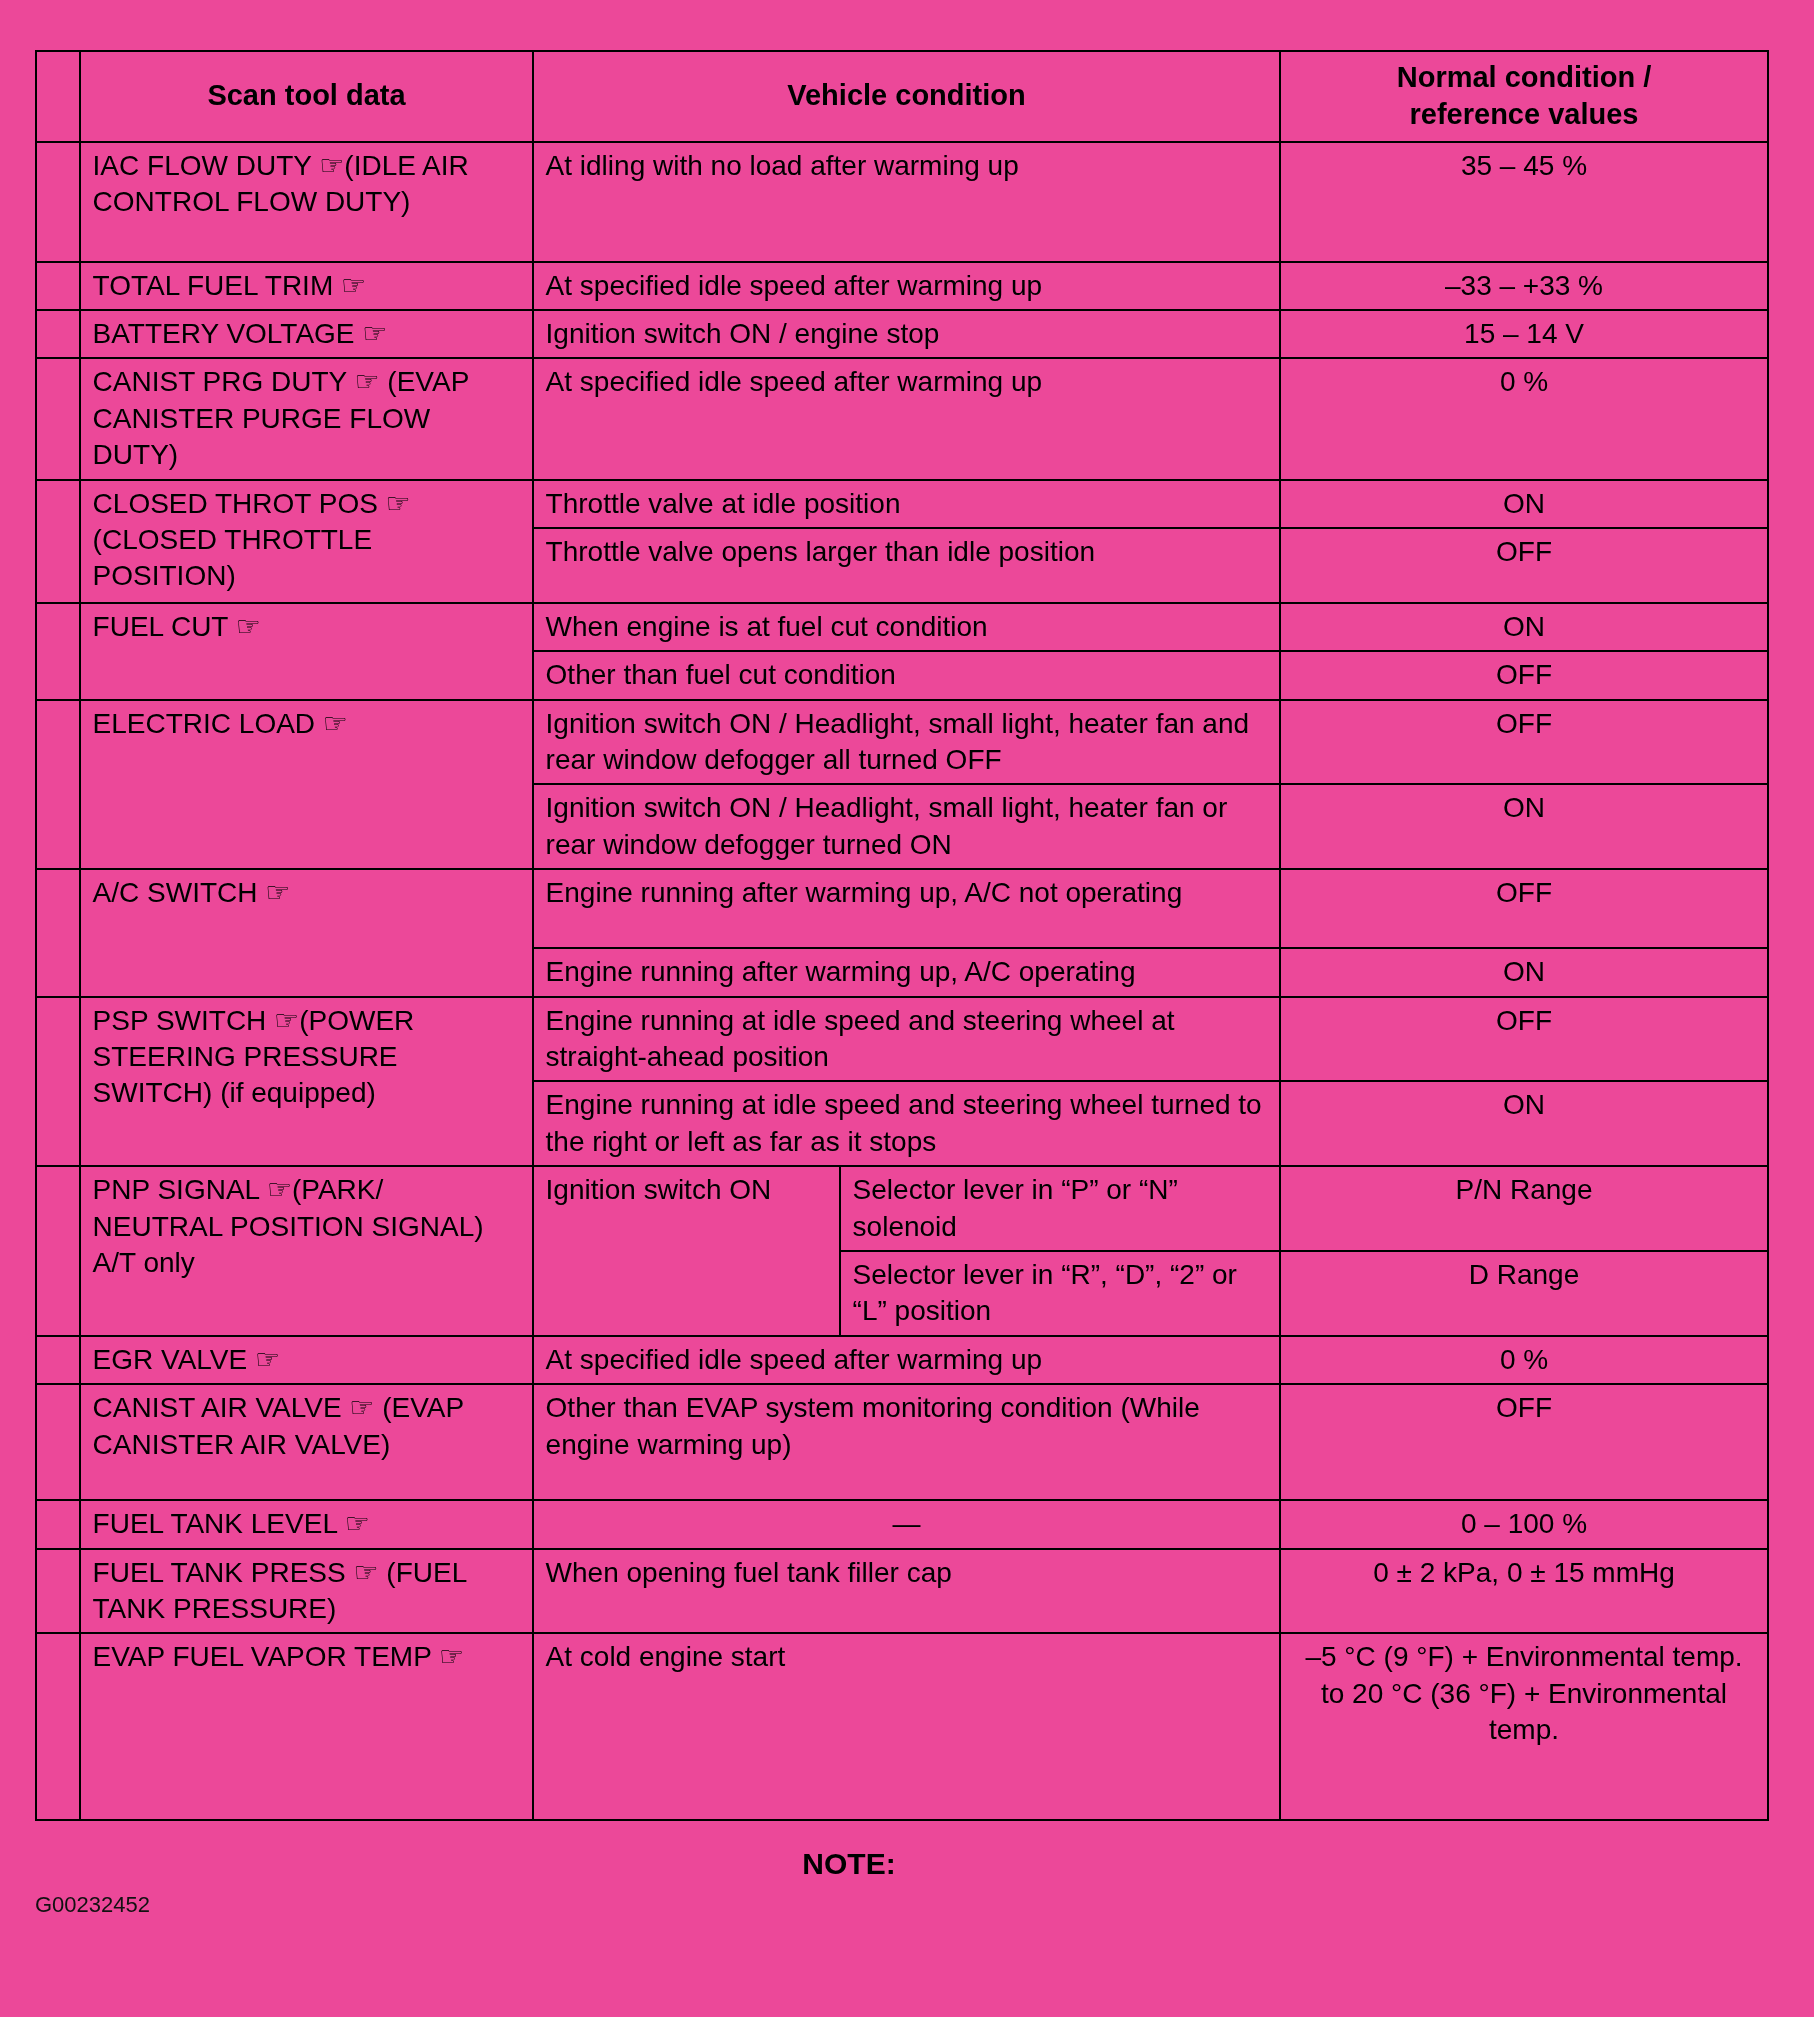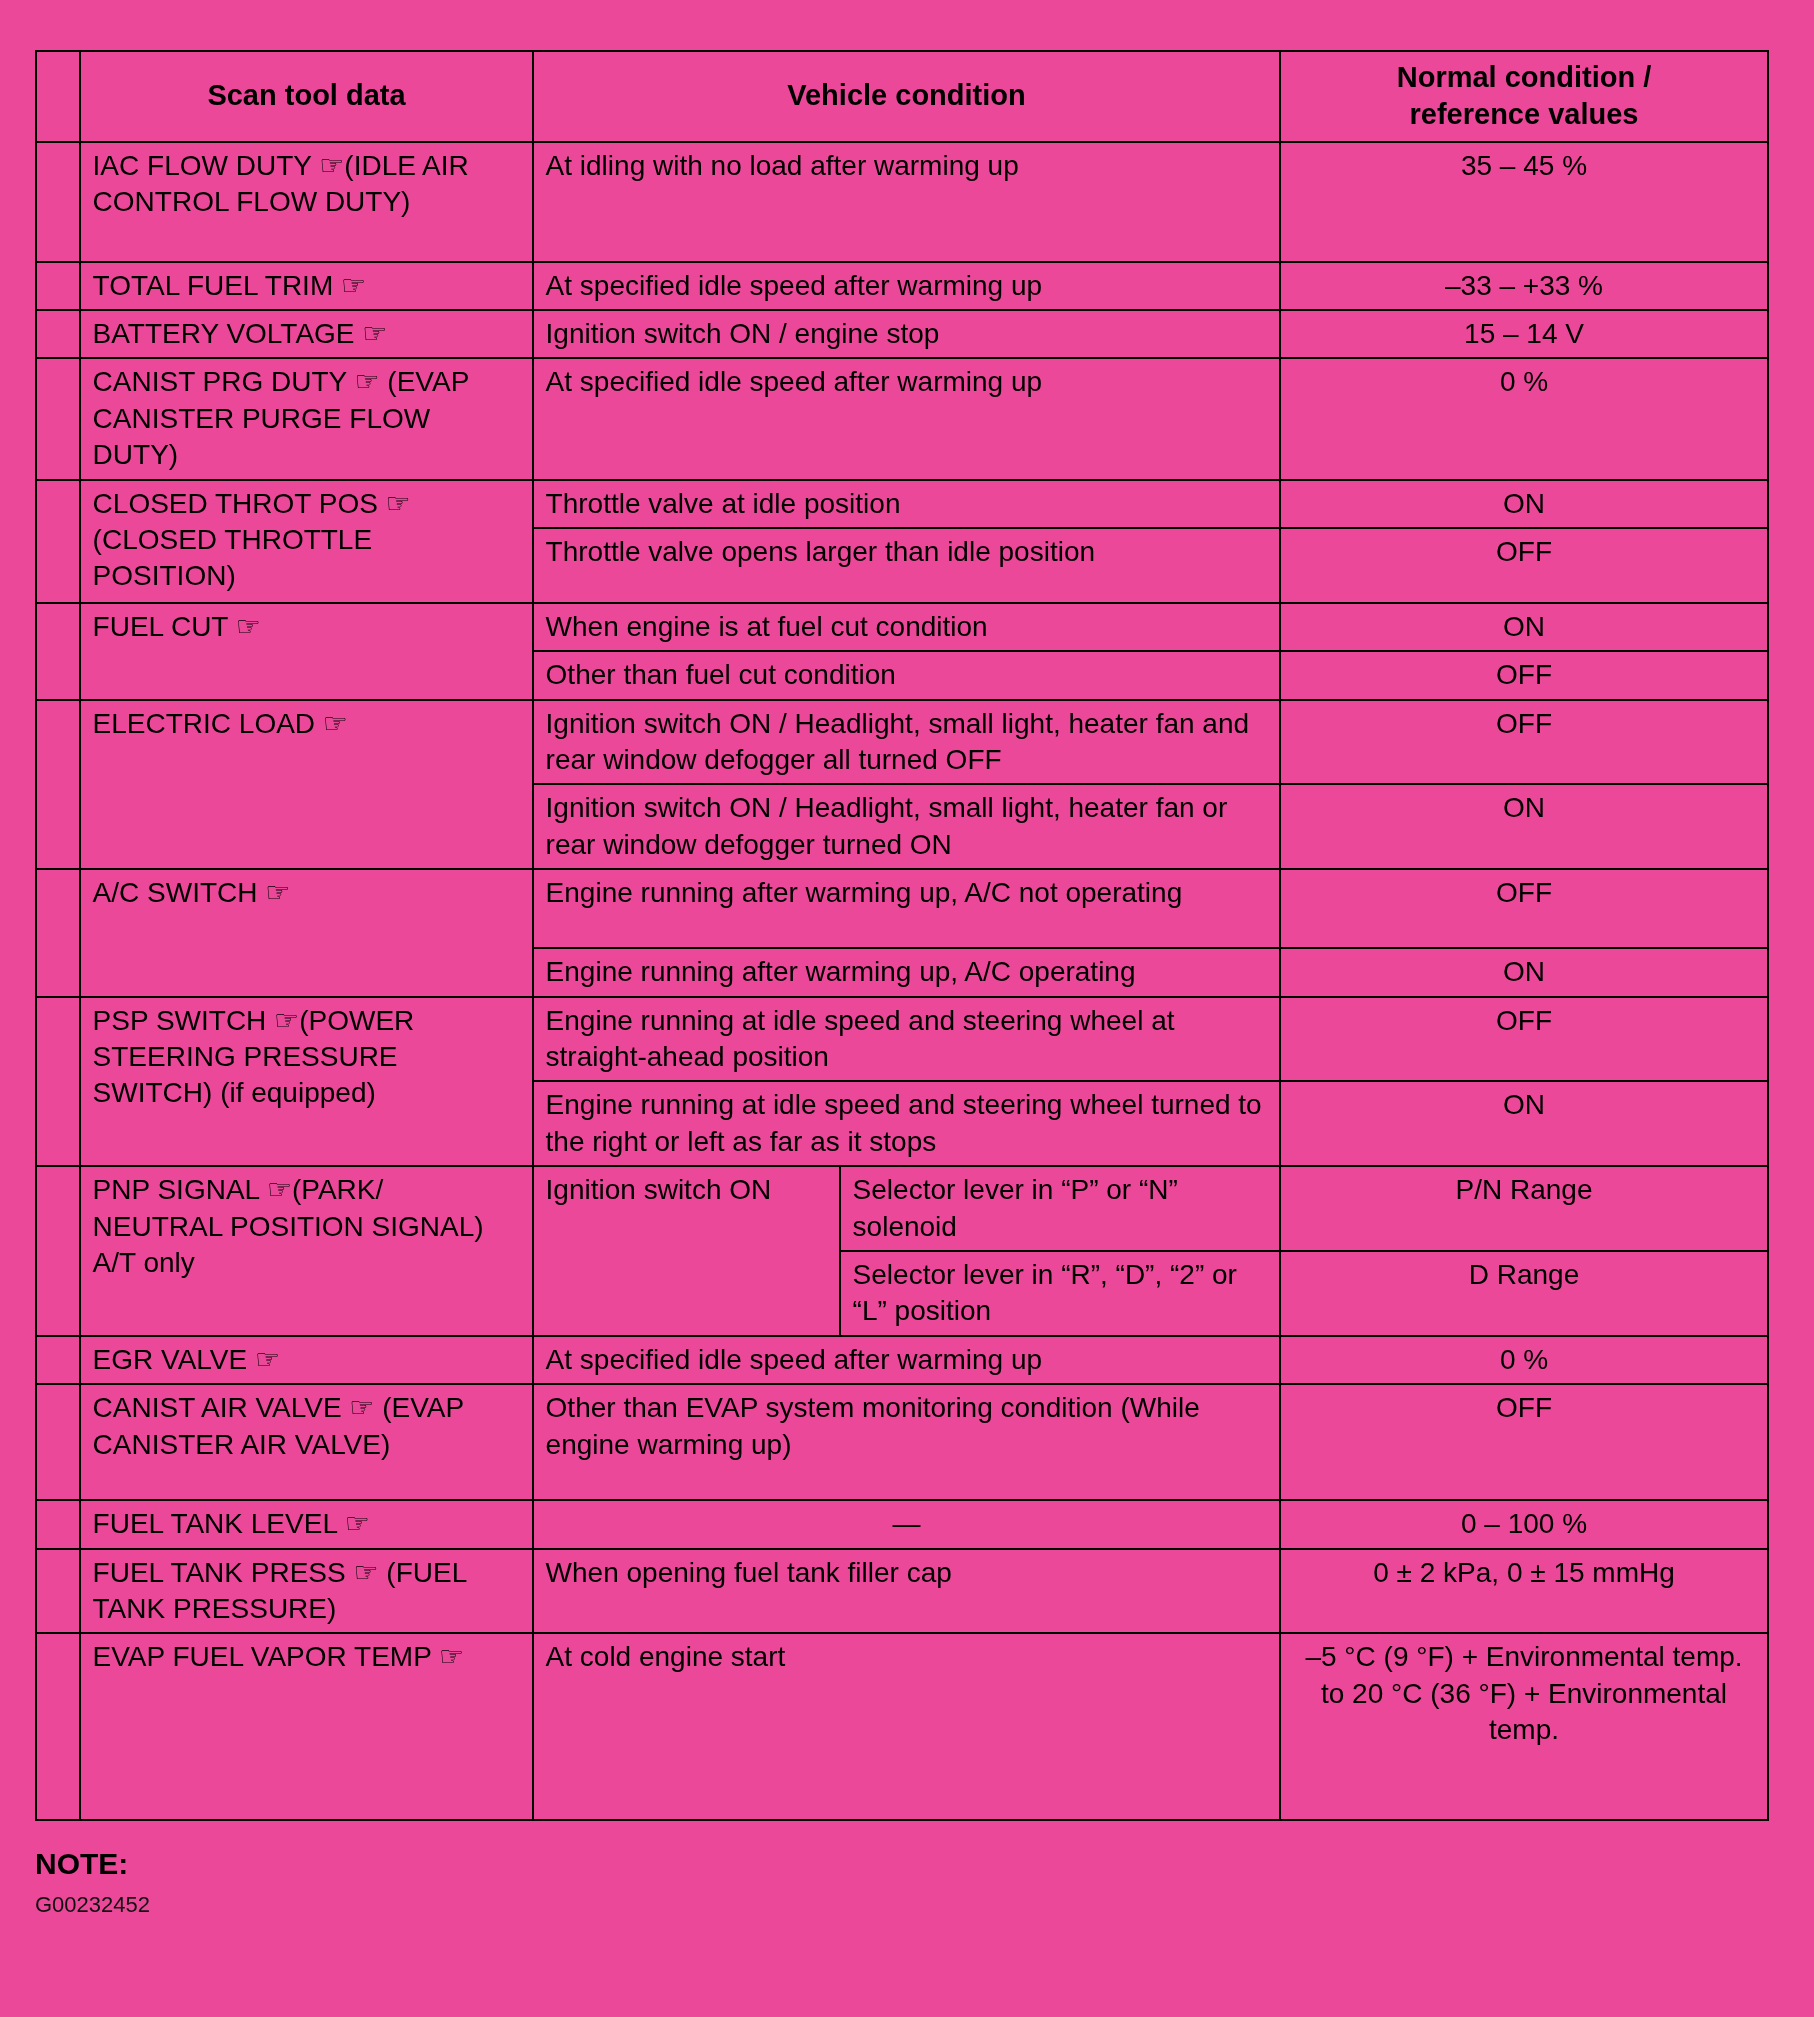--- a/index.html
+++ b/index.html
@@ -45,21 +45,21 @@
   td.cond.center { text-align: center; }
   td.val { text-align: center; }
   th.prewrap { white-space: pre-line; border-radius: 23px; }
   .note {
     margin: 23px 0 0 35px;
     width: 1628px;
     font-weight: bold;
     font-size: 30px;
     line-height: 1.35;
   }
-  .note-title { margin-bottom: 10px; }
+  .note-title { margin-bottom: 10px; text-align: center; }
   .figure-id {
     position: absolute;
     left: 35px;
     top: 1892px;
     font-size: 22px;
     font-weight: normal;
     color: #111111;
   }
 </style>
 </head>

